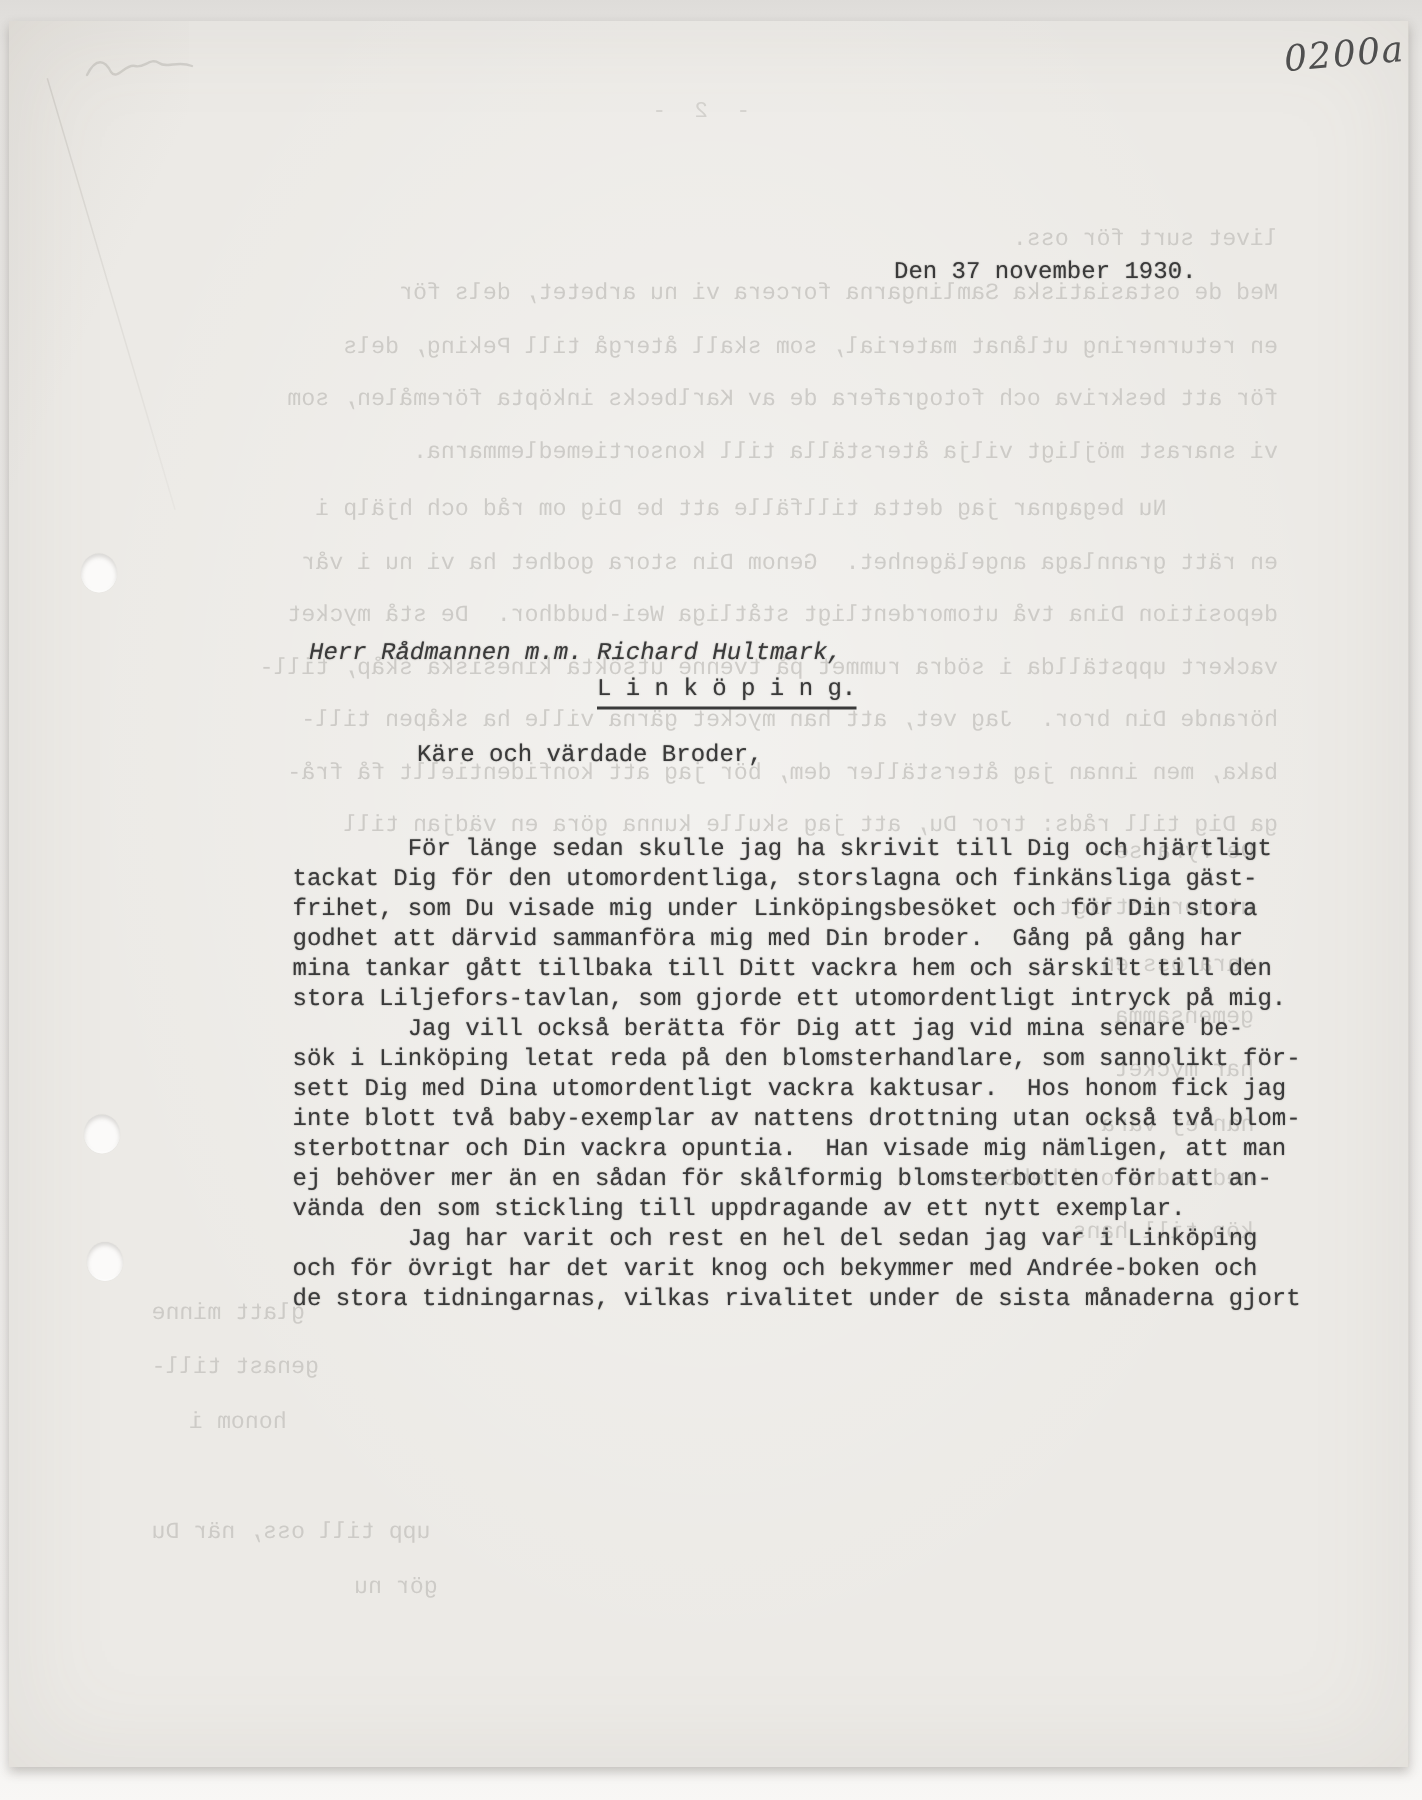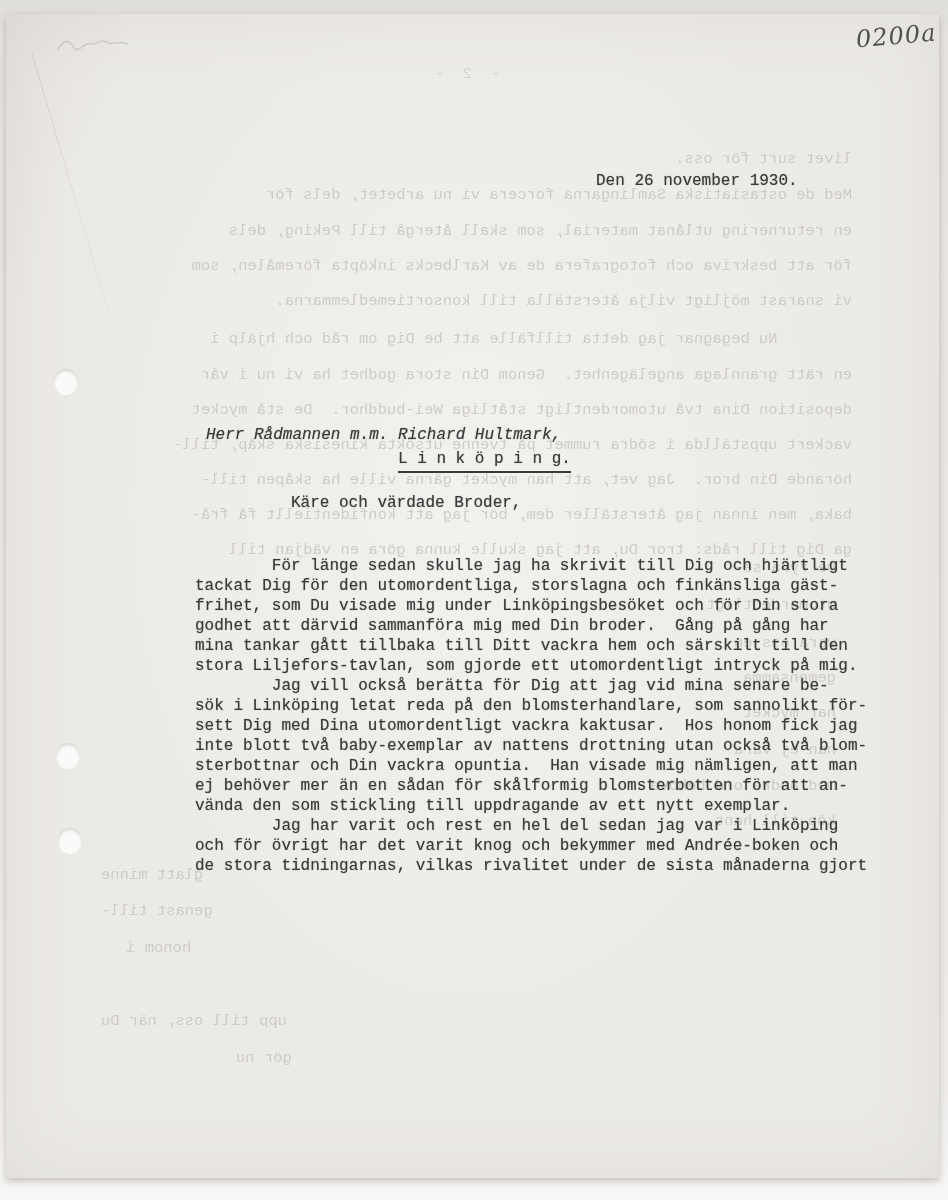--- a/index.html
+++ b/index.html
@@ -27,21 +27,21 @@
   .corner-shade {
     position:absolute; left:0; top:0; width:120px; height:330px;
     background: linear-gradient(115deg, rgba(160,152,140,.10), rgba(160,152,140,0) 55%);
     pointer-events:none;
   }
   .typed { position:absolute; color:#3a3a3a; font-size:16px; white-space:pre;
            text-shadow: 0 0 1px rgba(55,52,50,.55); letter-spacing:0; }
   .date-line   { left:590px; top:158px; }
   .addr-name   { left:200px; top:412px;font-style:italic; }
   .addr-city   { left:392px; top:424px; border-bottom:2px solid #3a3a3a; padding-bottom:3px;margin-top:12px; }
-  .salutation  { left:285px; top:480px; }
+  .salutation  { left:272px; top:480px; }
   .letter-body { left:157px; top:542px; width:700px; line-height:20px; white-space:pre;margin-left:32px; }
   .arch-num {
     position:absolute; left:850px; top:8px; color:#4f4f4f;
     font-family:"DejaVu Serif", serif; font-style:italic; font-size:24px;
     transform: rotate(-5deg); letter-spacing:1px;
   }
   .bleed-page-num {
     position:absolute; left:424px; top:52px; color:#d3d1cd; font-size:15px;
     letter-spacing:5px; transform:scaleX(-1);
   }
@@ -96,21 +96,21 @@
       <div class="bleed-frag" style="top: 727px; right: 103px;">han ej vara</div>
       <div class="bleed-frag" style="top: 763px; right: 103px;">med andra ord behöva</div>
       <div class="bleed-frag" style="top: 798px; right: 103px;">köp till hans</div>
       <div class="bleed-frag" style="top: 852px; left: 95px;">glatt minne</div>
       <div class="bleed-frag" style="top: 888px; left: 95px;">genast till-</div>
       <div class="bleed-frag" style="top: 925px; left: 120px;">honom i</div>
       <div class="bleed-frag" style="top: 998px; left: 95px;">upp till oss, när Du</div>
       <div class="bleed-frag" style="top: 1035px; left: 230px;">gör nu</div>
     </div>
 
-  <div class="typed date-line">Den 26 november 1930.</div>
+  <div class="typed date-line">Den 37 november 1930.</div>
   <div class="typed addr-name">Herr Rådmannen m.m. Richard Hultmark,</div>
   <div class="typed addr-city">L i n k ö p i n g.</div>
   <div class="typed salutation">Käre och värdade Broder,</div>
   <div class="typed letter-body">        För länge sedan skulle jag ha skrivit till Dig och hjärtligt
 tackat Dig för den utomordentliga, storslagna och finkänsliga gäst-
 frihet, som Du visade mig under Linköpingsbesöket och för Din stora
 godhet att därvid sammanföra mig med Din broder.  Gång på gång har
 mina tankar gått tillbaka till Ditt vackra hem och särskilt till den
 stora Liljefors-tavlan, som gjorde ett utomordentligt intryck på mig.
         Jag vill också berätta för Dig att jag vid mina senare be-

